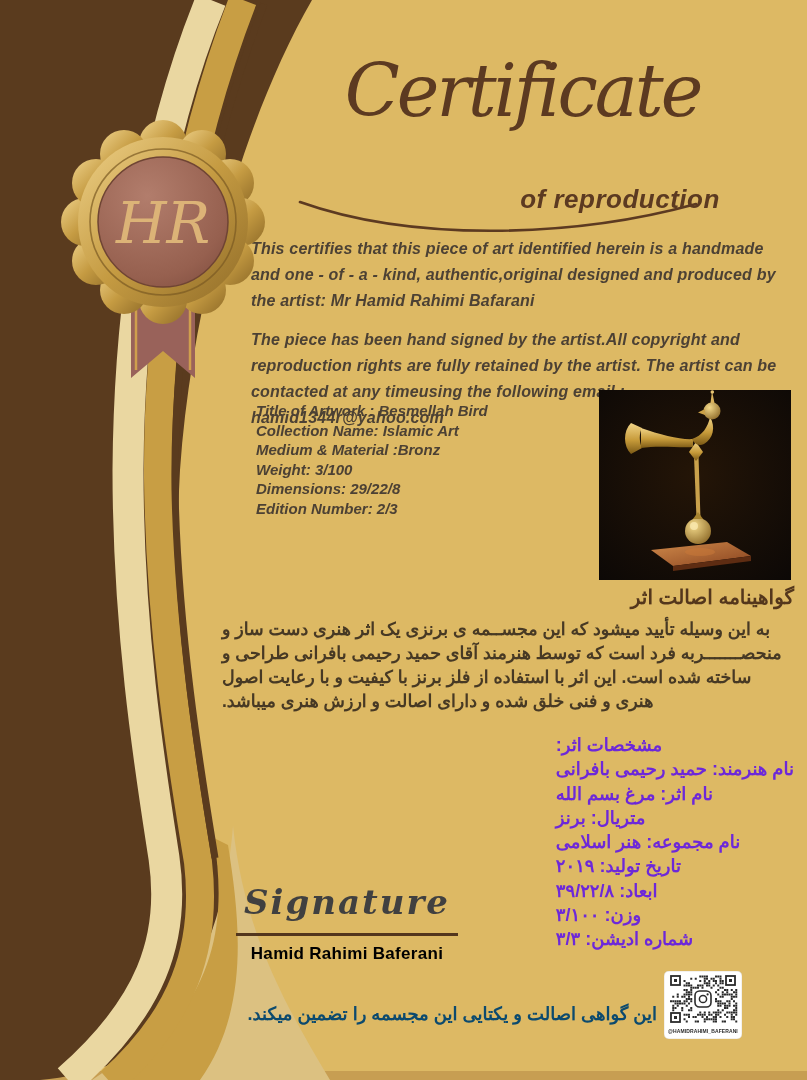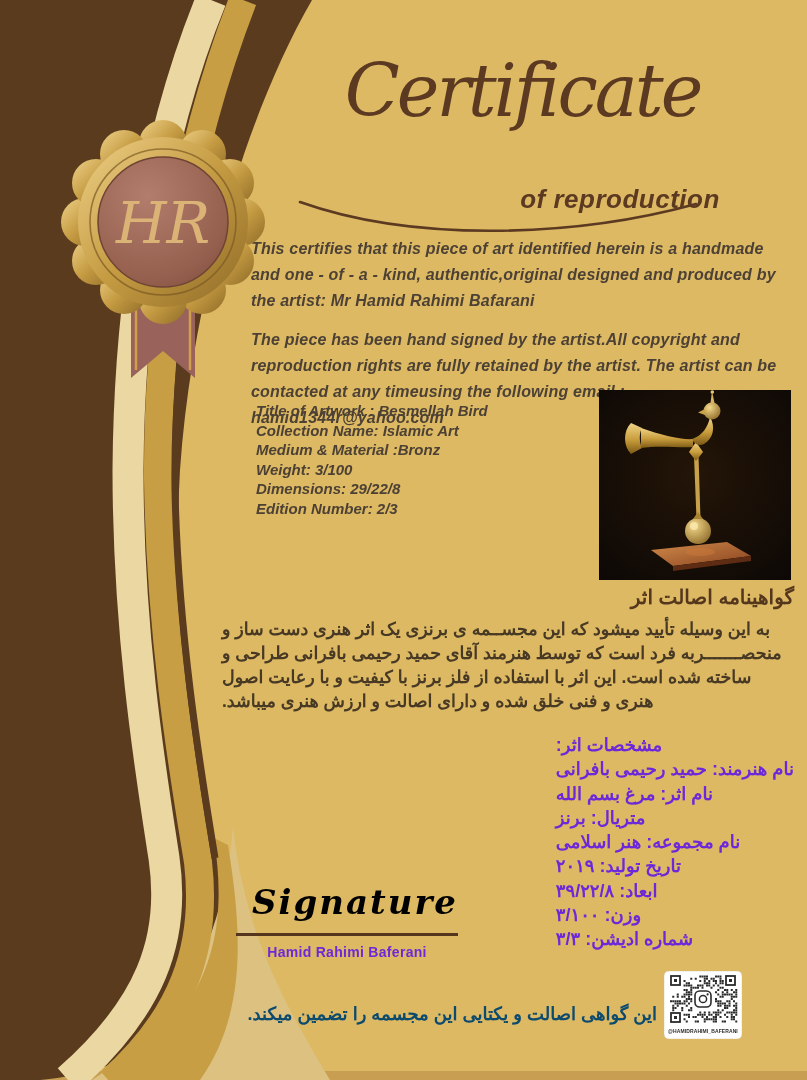--- a/index.html
+++ b/index.html
@@ -38,26 +38,26 @@
   
   .fa{font-family:Liberation Sans, sans-serif;direction:rtl;text-align:left;font-weight:bold;}
   #fa-heading{position:absolute;right:13px;top:585px;z-index:2;font-size:20px;color:#54371c;}
   #fa-para{position:absolute;right:13px;top:617px;width:572px;z-index:2;font-size:17.5px;line-height:24px;color:#473924;}
   #fa-specs{position:absolute;right:13px;top:733px;z-index:2;font-size:18px;line-height:24.3px;color:#6d28d9;}
   #fa-footer{position:absolute;right:150px;top:1003px;z-index:2;font-size:18px;color:#0c4a6e;}
   
   #sig-label{
     position:absolute;left:238px;top:882px;width:218px;z-index:2;text-align:center;
     font-family:"DejaVu Serif",serif;font-style:italic;font-weight:bold;
-    font-size:34px;color:#000000;letter-spacing:2px;margin-left:8px;
+    font-size:34px;color:#404040;letter-spacing:2px;
   }
   #sig-line{position:absolute;left:236px;top:933px;width:222px;height:2.5px;background:#53361d;z-index:2;}
   #sig-name{
     position:absolute;left:226px;top:944px;width:242px;z-index:2;text-align:center;
-    font-weight:bold;font-size:14px;color:#6d28d9;letter-spacing:.3px;
+    font-weight:bold;font-size:17px;color:#000000;letter-spacing:.3px;
   }
   
   #qr{position:absolute;left:664px;top:971px;z-index:2;}
 </style>
 </head>
 <body>
 
 <div id="page">
 
   <svg id="decor" width="807" height="1080" viewBox="0 0 807 1080" aria-hidden="true">

